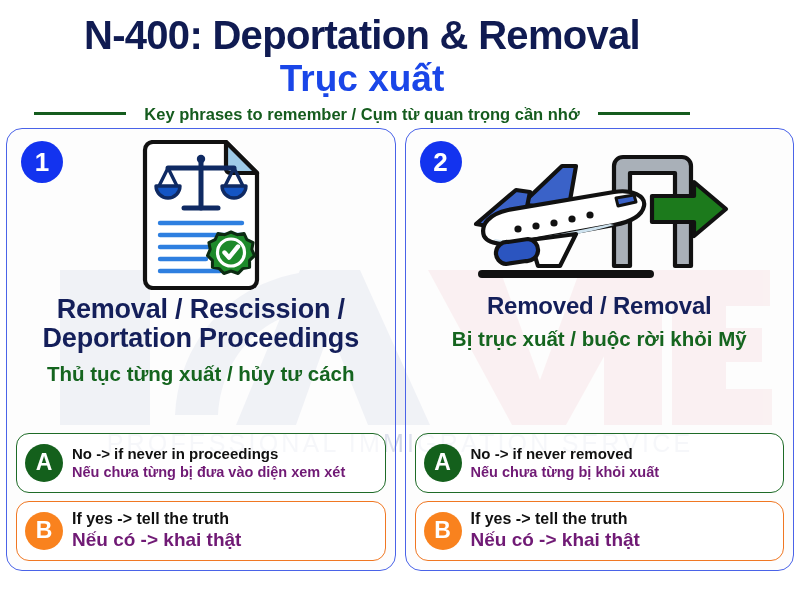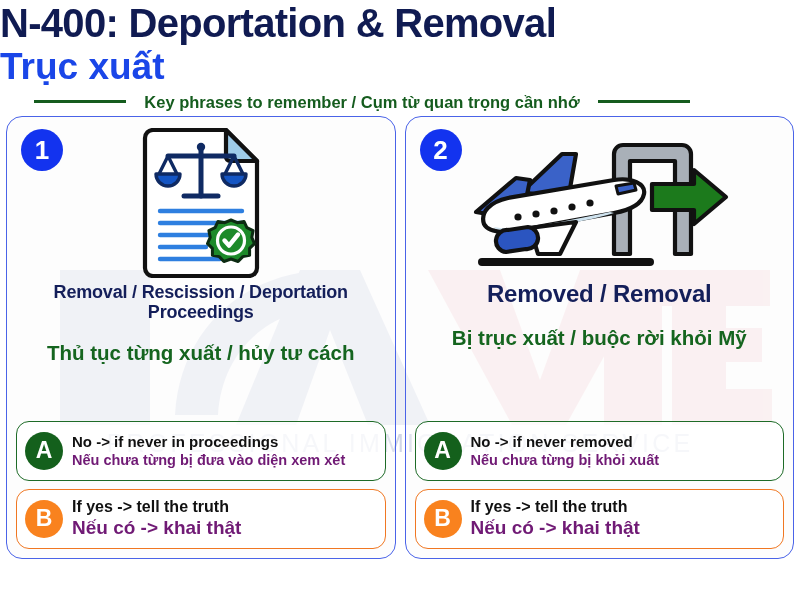--- a/index.html
+++ b/index.html
@@ -28,22 +28,22 @@
     z-index: 0;
     pointer-events: none;
   }
   .wm-svg { width: 100%; height: 100%; display: block; }
 
   
   .header {
     position: relative;
     z-index: 3;
     width: 724px;
-    padding-top: 2px;
-    text-align: left;
+    padding-top: 14px;
+    text-align: center;
   }
   .title-main {
     font-size: 40px;
     font-weight: bold;
     color: #101b52;
     letter-spacing: -0.7px;
     line-height: 1.08;
     white-space: nowrap;
   }
   .title-sub {
@@ -125,28 +125,28 @@
 
   .term-en {
     text-align: center;
     font-size: 24px;
     font-weight: bold;
     color: #141f5a;
     line-height: 1.1;
     margin-top: 4px;
     letter-spacing: -0.2px;
   }
-  .term-en.wide { font-size: 18px; }
+  .term-en.wide { font-size: 27px; }
   .term-vi {
     text-align: center;
     font-size: 20.5px;
     font-weight: bold;
     color: #15651f;
     line-height: 1.16;
-    margin-top: 19px;
+    margin-top: 8px;
   }
 
   .answers {
     margin-top: auto;
     display: flex;
     flex-direction: column;
     gap: 8px;
   }
   .ans-box {
     display: flex;

